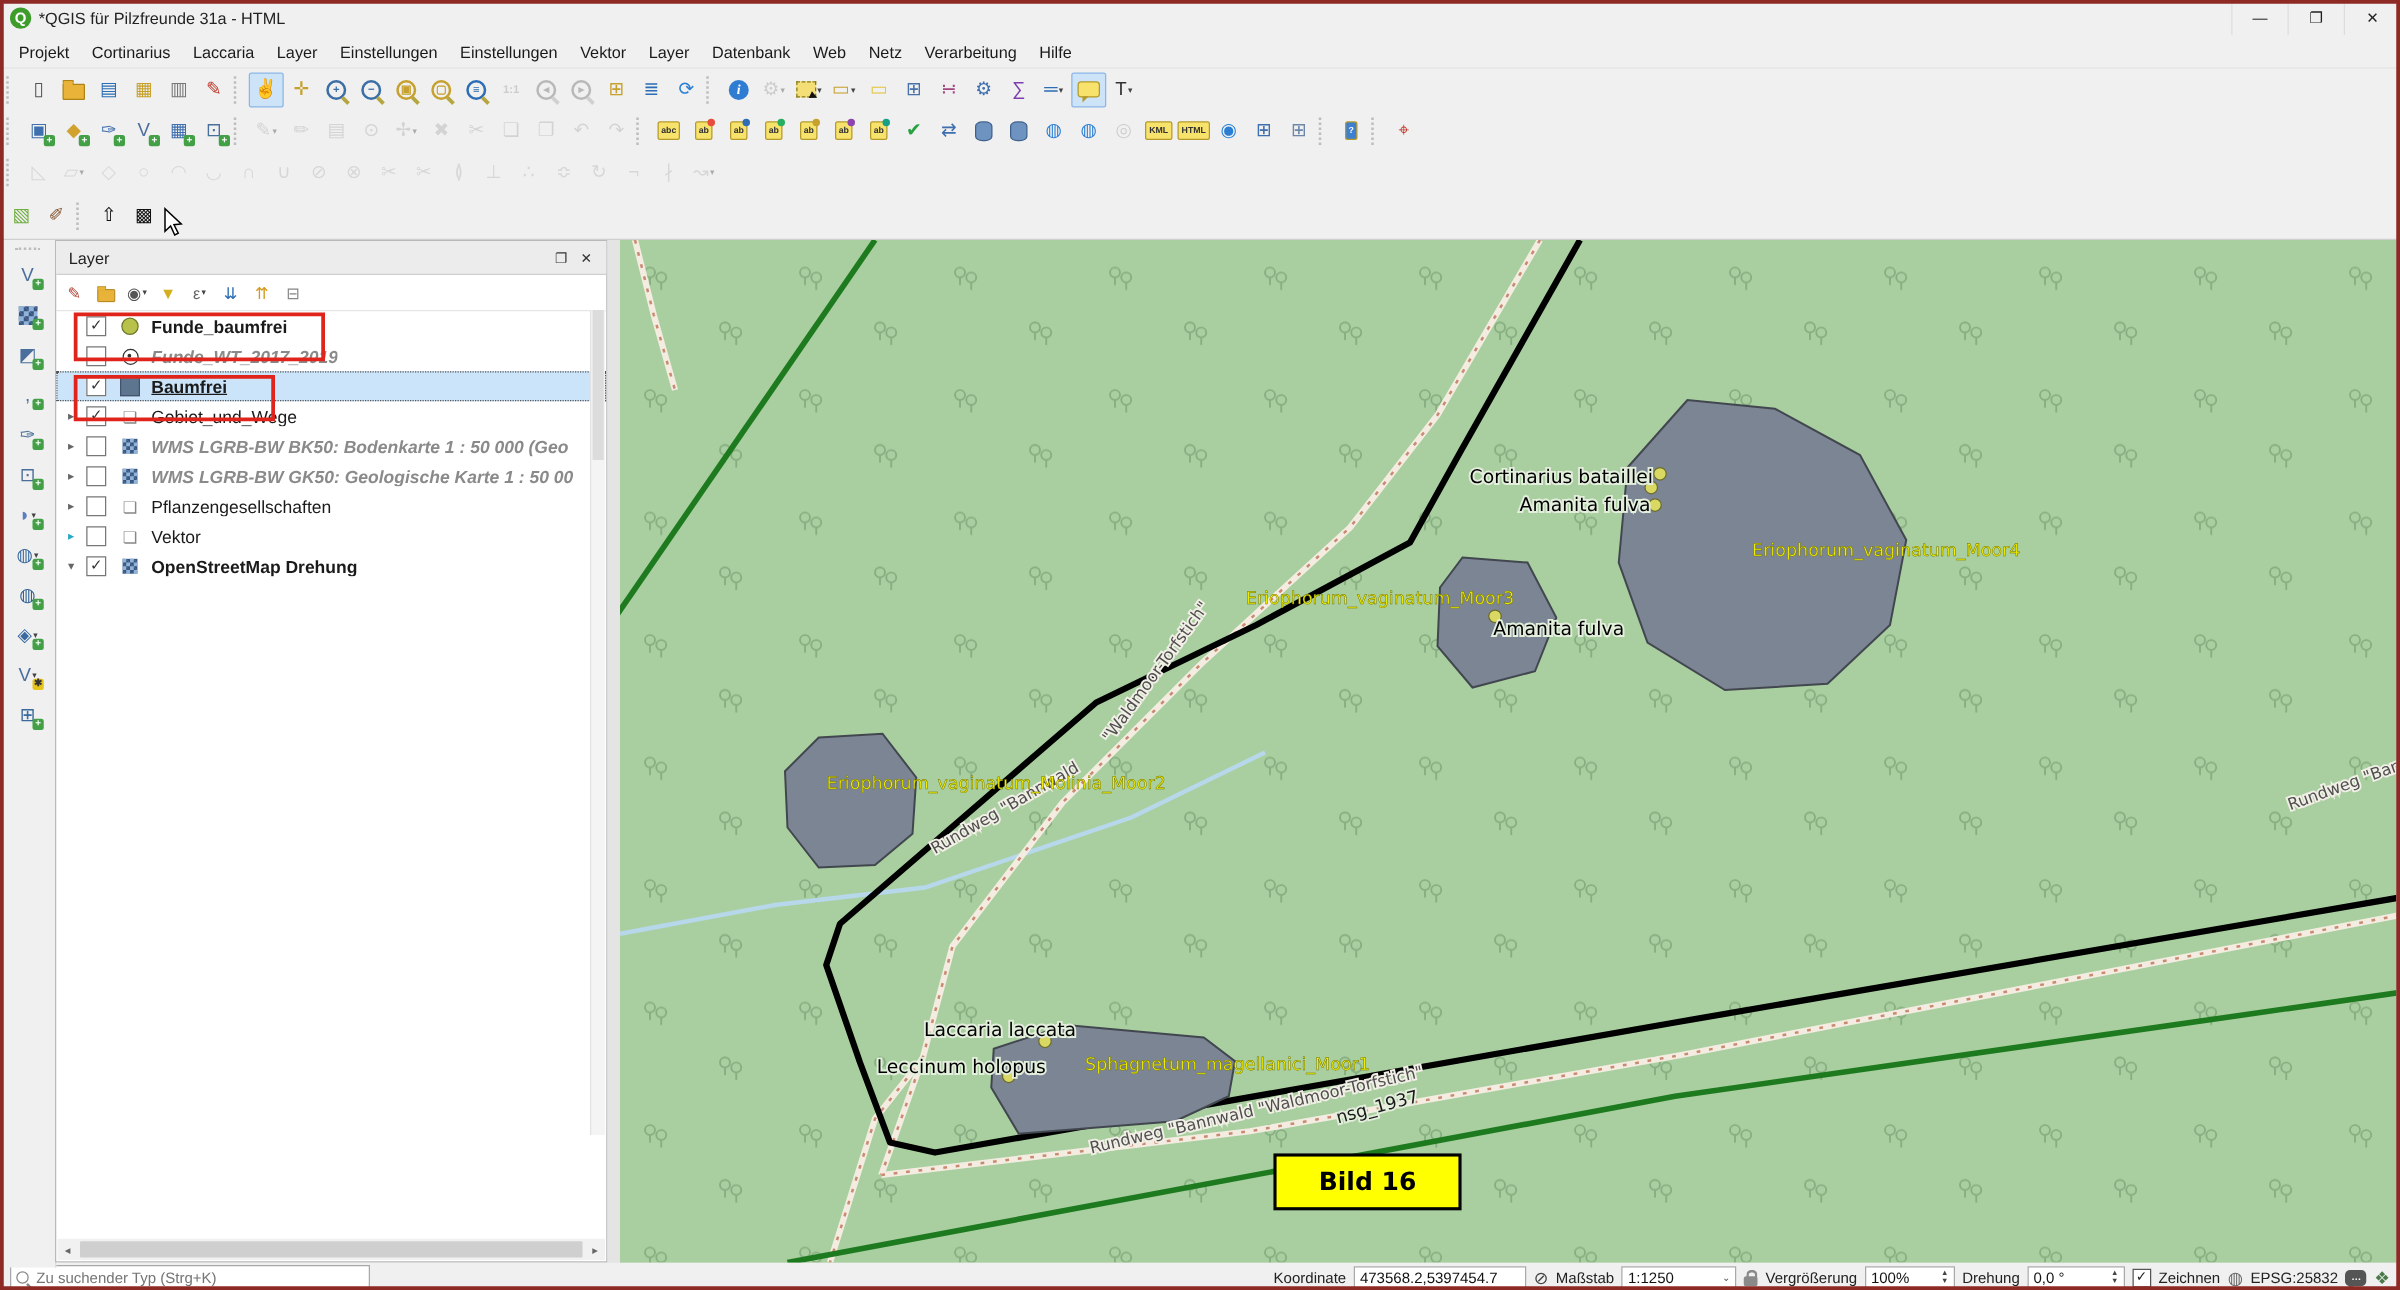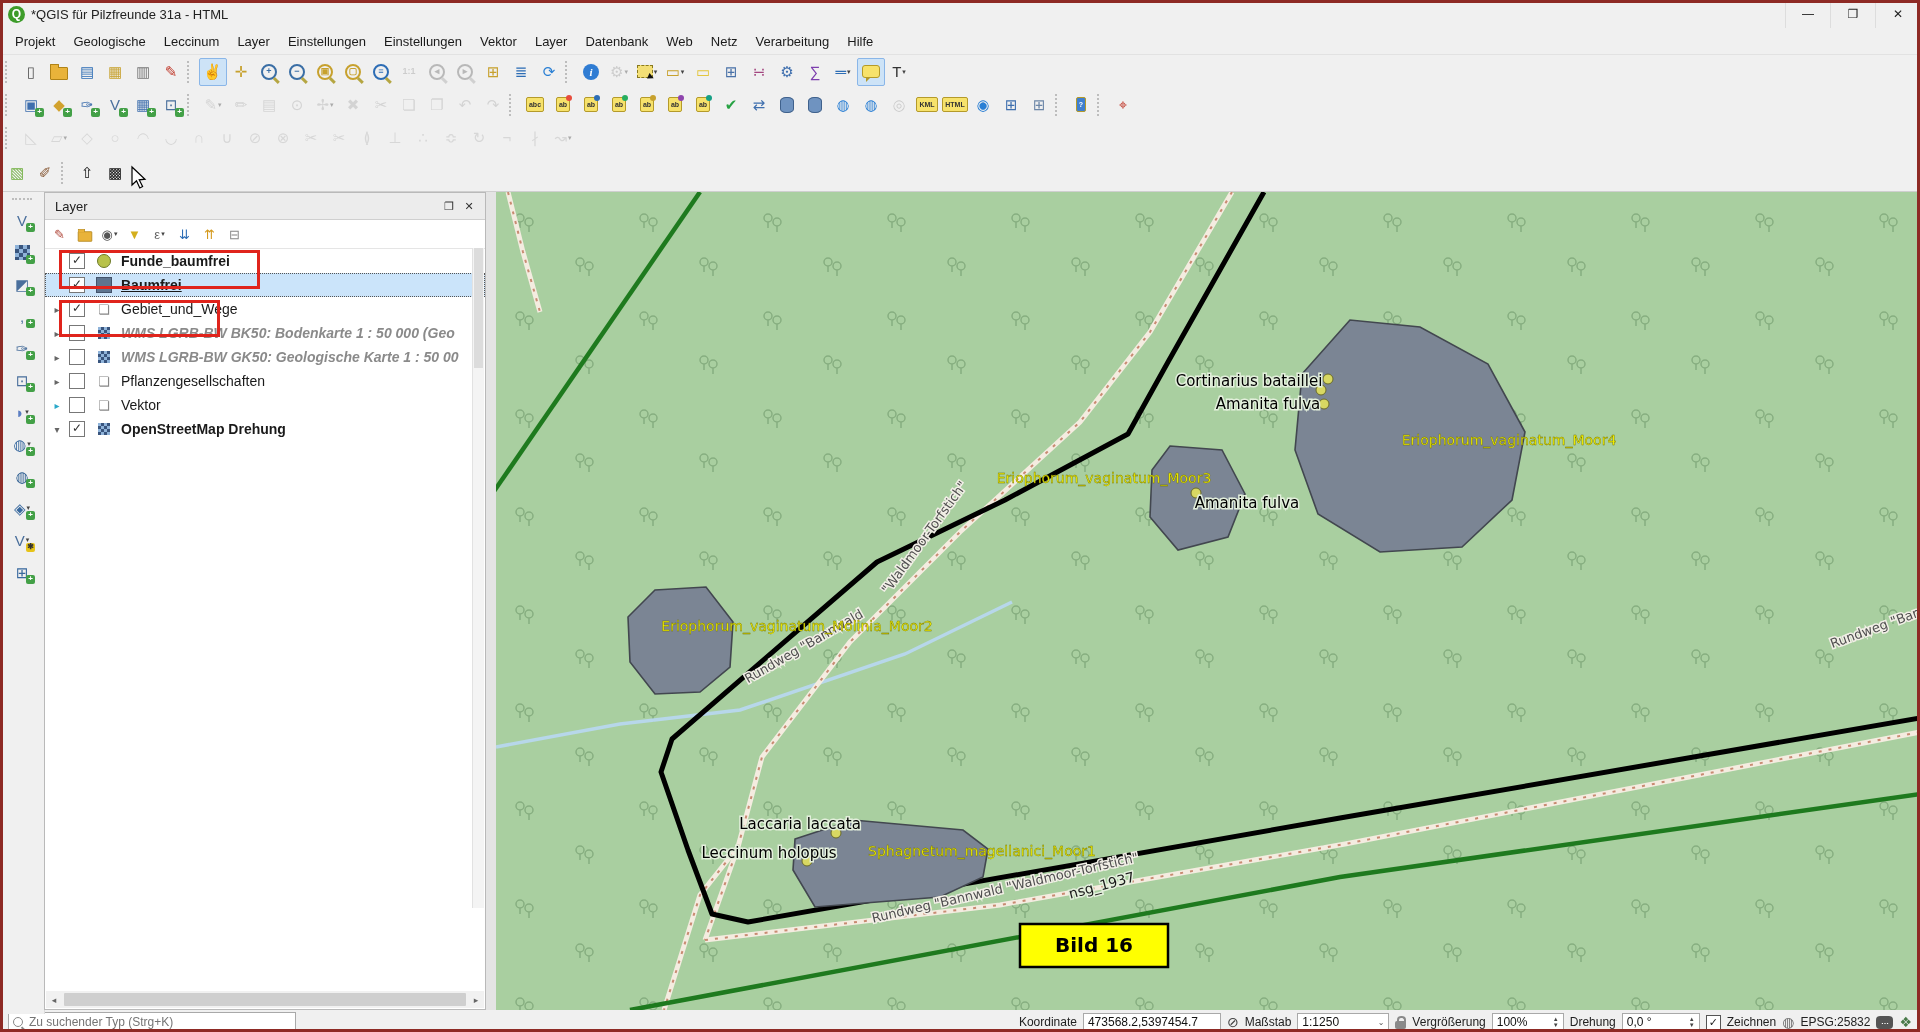--- a/index.html
+++ b/index.html
@@ -141,22 +141,22 @@
     <div id="titletext">*QGIS für Pilzfreunde 31a - HTML</div>
     <div id="winbtns">
         <span class="winbtn">—</span>
         <span class="winbtn">❐</span>
         <span class="winbtn">✕</span>
       </div>
   </div>
 
   <div id="menubar">
       <span class="menuitem">Projekt</span>
-      <span class="menuitem">Geologische</span>
-      <span class="menuitem">Leccinum</span>
+      <span class="menuitem">Cortinarius</span>
+      <span class="menuitem">Laccaria</span>
       <span class="menuitem">Layer</span>
       <span class="menuitem">Einstellungen</span>
       <span class="menuitem">Einstellungen</span>
       <span class="menuitem">Vektor</span>
       <span class="menuitem">Layer</span>
       <span class="menuitem">Datenbank</span>
       <span class="menuitem">Web</span>
       <span class="menuitem">Netz</span>
       <span class="menuitem">Verarbeitung</span>
       <span class="menuitem">Hilfe</span>
@@ -568,20 +568,28 @@
         </div>
       <div id="layertree">
           <div class="lrow">
             <span class="slot-exp"></span>
             <span class="cb">✓</span>
             <span class="sym">
               <span class="sym-point"></span>
             </span>
             <span class="lbl b">Funde_baumfrei</span>
           </div>
+          <div class="lrow">
+            <span class="slot-exp"></span>
+            <span class="cb"></span>
+            <span class="sym">
+              <span class="sym-ring"></span>
+            </span>
+            <span class="lbl b i gray">Funde_WT_2017_2019</span>
+          </div>
           <div class="lrow sel">
             <span class="slot-exp"></span>
             <span class="cb">✓</span>
             <span class="sym">
               <span class="sym-fill"></span>
             </span>
             <span class="lbl b u">Baumfrei</span>
           </div>
           <div class="lrow">
             <span class="slot-exp">▸</span>

